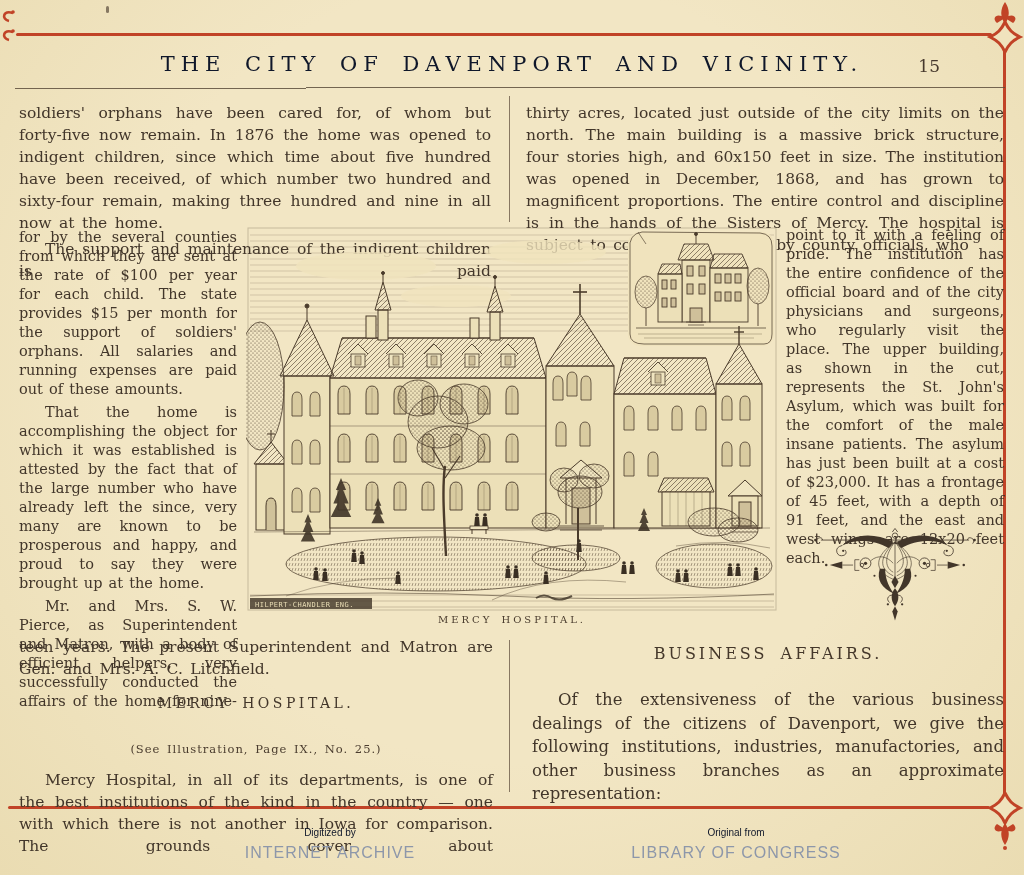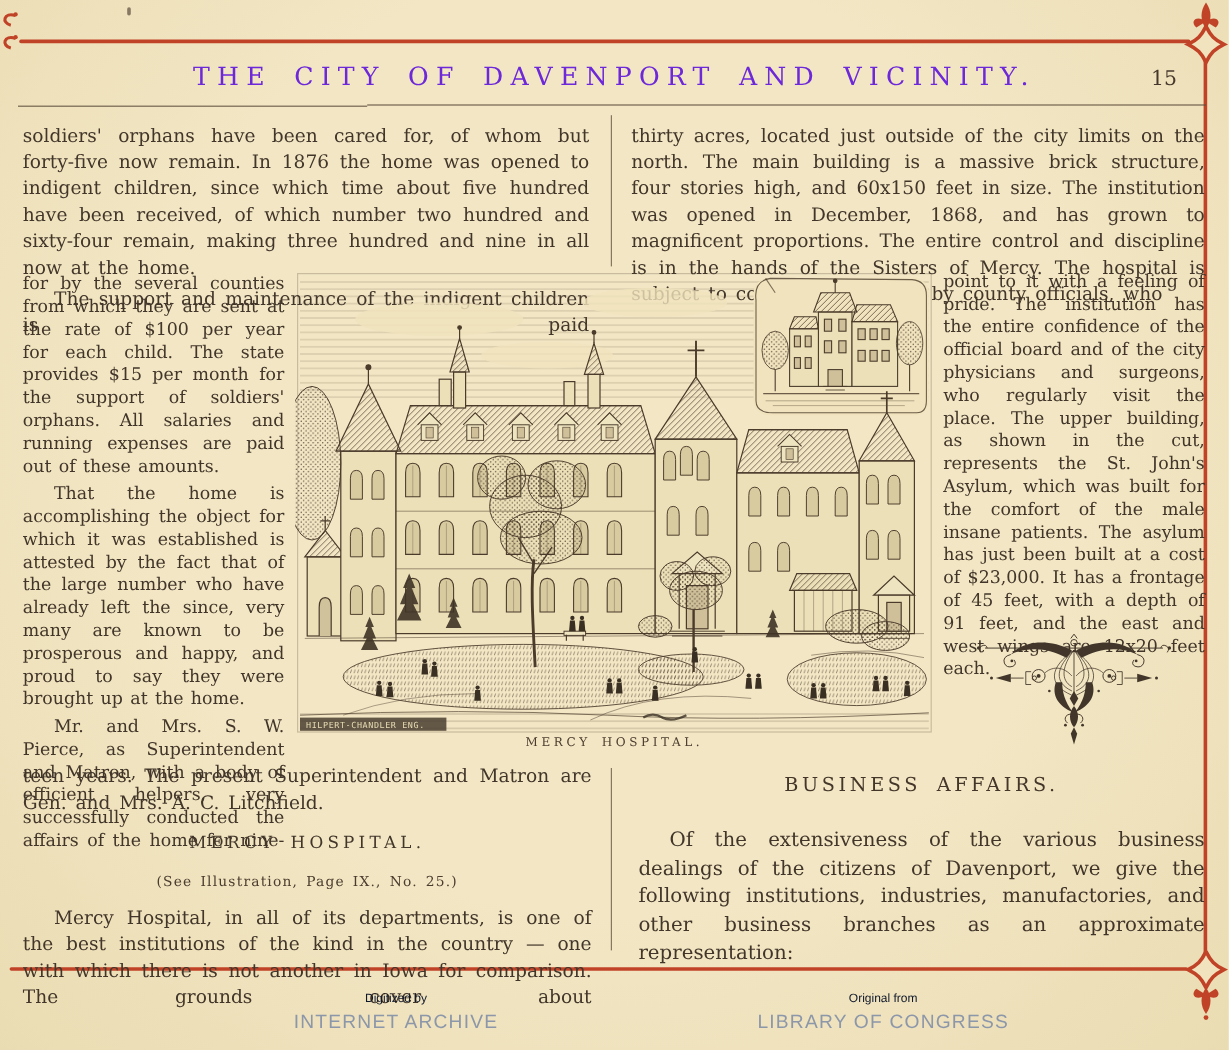--- a/index.html
+++ b/index.html
@@ -11,21 +11,21 @@
   .abs{position:absolute;}
   .body-text{
     font-family:"DejaVu Serif",serif;color:#42362a;
     font-size:15.5px;line-height:22px;text-align:justify;word-spacing:2.5px;
   }
   .body-text p{margin:4px;}
   .narrow{font-size:14.5px;line-height:19px;word-spacing:1.5px;}
   .indent{text-indent:26px;}
   .contjust{text-align-last:justify;}
   .page-title{
-    font-size:21px;letter-spacing:6px;color:#6d28d9;text-align:center;word-spacing:6px;
+    font-size:21px;letter-spacing:6px;color:#0f172a;text-align:center;word-spacing:6px;
   }
   .page-num{font-size:17px;color:#46382c;text-align:center;}
   .rule{background:#5d4d3c;opacity:.85;}
   .redline{background:#c14327;border-radius:2px;}
   .col-divider{background:#6b5b49;width:1px;opacity:.8;}
   .heading-small{
     font-size:14px;letter-spacing:3.5px;color:#42362a;text-align:center;word-spacing:4px;
   }
   .heading-sub{
     font-size:11.5px;letter-spacing:1px;color:#4a3c2e;text-align:center;word-spacing:2px;
@@ -73,42 +73,42 @@
   <svg width="39" height="62" viewBox="0 0 39 62">
     <path d="M20,1 C24,9 27,12 35,16 C27,20 24,23 20,31 C16,23 13,20 5,16 C13,12 16,9 20,1 Z" fill="#f0e3bd" stroke="#c14327" stroke-width="3"></path>
     <path d="M20,31 C15,38 15,46 20,53 C25,46 25,38 20,31 Z" fill="#c14327"></path>
     <path d="M20,37 C12,43 6,37 12,32 Z" fill="#c14327"></path>
     <path d="M20,37 C28,43 34,37 28,32 Z" fill="#c14327"></path>
     <circle cx="20" cy="56" r="2" fill="#c14327"></circle>
   </svg>
 </div>
 
 <div class="abs page-title" style="left:112px;top:52px;width:800px;">THE CITY OF DAVENPORT AND VICINITY.</div>
-<div class="abs page-num" style="left:948px;top:56px;width:44px;">15</div>
+<div class="abs page-num" style="left:896px;top:56px;width:44px;text-align:right;">15</div>
 <div class="abs rule" style="left:15px;top:88px;width:291px;height:1.2px;"></div>
 <div class="abs rule" style="left:306px;top:87px;width:699px;height:1.2px;"></div>
 
 <div class="abs col-divider" style="left:509px;top:96px;height:126px;"></div>
 <div class="abs col-divider" style="left:509px;top:640px;height:152px;"></div>
 
 <div class="abs body-text" style="left:15px;top:98px;width:480px;">
   <p>soldiers' orphans have been cared for, of whom but forty-five now remain. In 1876 the home was opened to indigent children, since which time about five hundred have been received, of which number two hundred and sixty-four remain, making three hundred and nine in all now at the home.</p>
   <p class="indent contjust">The support and maintenance of the indigent children is paid</p>
 </div>
 
 <div class="abs body-text narrow" style="left:15px;top:224px;width:226px;">
   <p>for by the several counties from which they are sent at the rate of $100 per year for each child. The state provides $15 per month for the support of soldiers' orphans. All salaries and running expenses are paid out of these amounts.</p>
   <p class="indent">That the home is accomplishing the object for which it was established is attested by the fact that of the large number who have already left the since, very many are known to be prosperous and happy, and proud to say they were brought up at the home.</p>
   <p class="indent contjust">Mr. and Mrs. S. W. Pierce, as Superintendent and Matron, with a body of efficient helpers, very successfully conducted the affairs of the home for nine-</p>
 </div>
 
 <div class="abs body-text" style="left:15px;top:632px;width:482px;">
   <p>teen years. The present Superintendent and Matron are Gen. and Mrs. A. C. Litchfield.</p>
   <div class="heading-small" style="margin-top:12px;">MERCY HOSPITAL.</div>
-  <div class="heading-sub" style="margin-top:9px;">(See Illustration, Page IX., No. 25.)</div>
+  <div class="heading-sub" style="margin-top:24px;">(See Illustration, Page IX., No. 25.)</div>
   <p class="indent contjust" style="margin-top:9px;">Mercy Hospital, in all of its departments, is one of the best institutions of the kind in the country — one with which there is not another in Iowa for comparison. The grounds cover about</p>
 </div>
 
 <div class="abs body-text" style="left:522px;top:98px;width:486px;">
   <p>thirty acres, located just outside of the city limits on the north. The main building is a massive brick structure, four stories high, and 60x150 feet in size. The institution was opened in December, 1868, and has grown to magnificent proportions. The entire control and discipline is in the hands of the Sisters of Mercy. The hospital is subject to constant visitations by county officials, who</p>
 </div>
 
 <div class="abs body-text narrow" style="left:782px;top:222px;width:226px;">
   <p>point to it with a feeling of pride. The institution has the entire confidence of the official board and of the city physicians and surgeons, who regularly visit the place. The upper building, as shown in the cut, represents the St. John's Asylum, which was built for the comfort of the male insane patients. The asylum has just been built at a cost of $23,000. It has a frontage of 45 feet, with a depth of 91 feet, and the east and west wings are 12x20 feet each.</p>
 </div>

